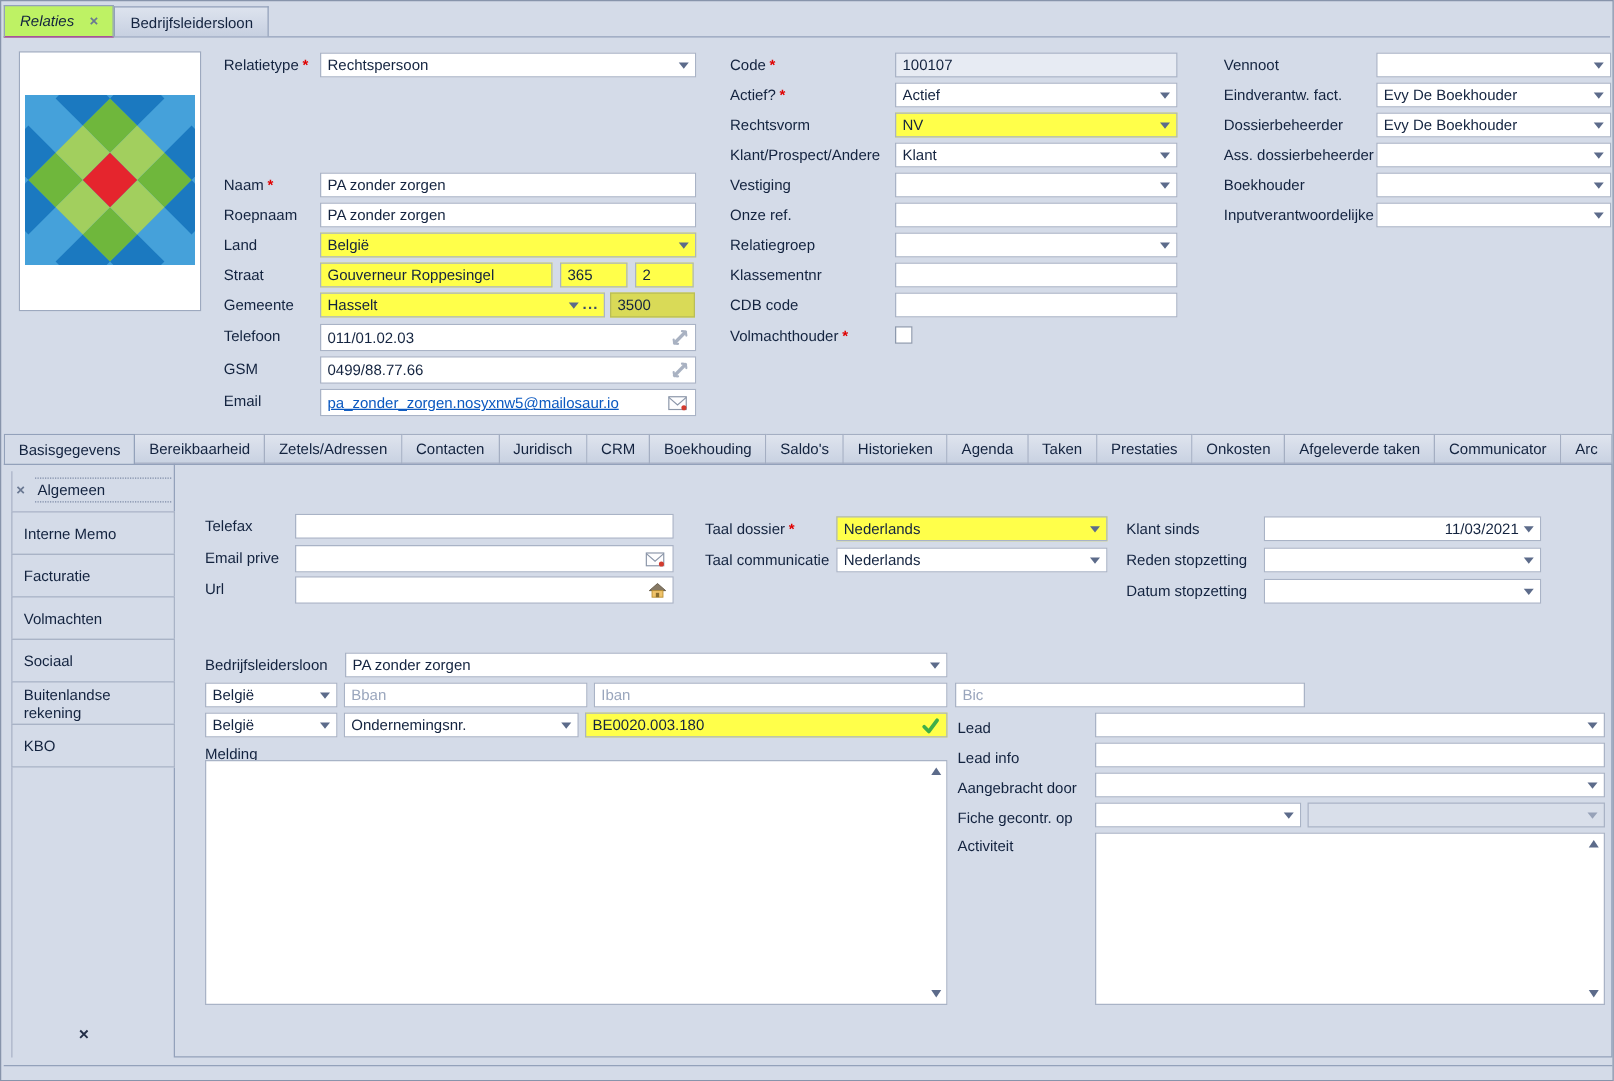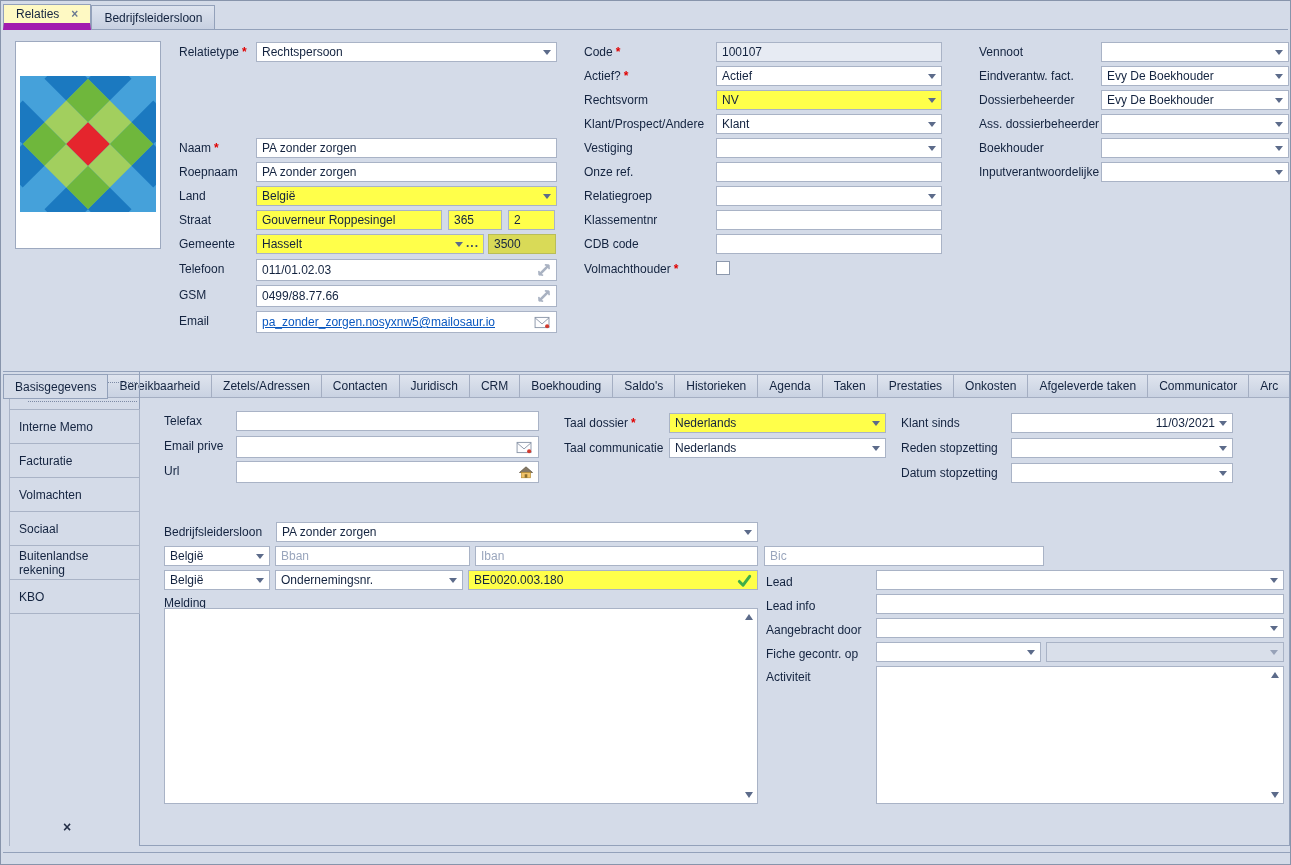--- a/index.html
+++ b/index.html
@@ -22,30 +22,30 @@
   .dis{background:#d9dfea;}
   .ph{color:#9aa6bd;}
   .right .val{text-align:right;}
   .dots{position:absolute;right:16px;top:1px;font-weight:bold;color:#3c4a66;letter-spacing:1px;}
   .cb{position:absolute;width:14px;height:14px;background:#fff;border:1px solid #8d99ad;box-sizing:border-box;}
   .link{color:#0a58c0;text-decoration:underline;}
   
   .toptabbar{position:absolute;left:2px;top:2px;right:2px;height:26px;border-bottom:1px solid #93a1ba;display:flex;align-items:flex-end;}
   .toptab{box-sizing:border-box;display:flex;align-items:center;gap:12px;padding:0 12px;
           border:1px solid #93a1ba;border-bottom:none;}
-  .toptab.active{height:26px;background:#fef9c3;position:relative;z-index:2;margin-bottom:-1px;
-                 border-bottom:7px solid #a21caf;}
+  .toptab.active{height:26px;background:#bef264;position:relative;z-index:2;margin-bottom:-1px;
+                 border-bottom:1px solid #a21caf;font-style:italic;}
   .toptab.inactive{height:24px;background:linear-gradient(#dde3ee,#c7d0e1);}
   .xsm{color:#6a7892;font-weight:bold;font-size:12px;line-height:1;}
   
   .logo{position:absolute;left:14px;top:40px;width:144px;height:206px;background:#fff;border:1px solid #9da9bf;}
   .logo svg{position:absolute;left:4px;top:34px;}
   
   .hairline{position:absolute;left:2px;top:370px;width:137px;height:1px;background:#93a1ba;}
-  .dtabbar{position:absolute;left:2px;top:346px;width:1287px;height:25px;display:flex;overflow:hidden;margin-top:27px;}
+  .dtabbar{position:absolute;left:2px;top:346px;width:1287px;height:25px;display:flex;overflow:hidden;}
   .dtab{box-sizing:border-box;height:24px;padding:0 11px;display:flex;align-items:center;white-space:nowrap;
         border:1px solid #a4aec2;border-left:none;background:linear-gradient(#dfe4ee,#c9d2e2);}
   .dtab:first-child{border-left:1px solid #a4aec2;}
   .dtab.active{height:25px;background:#d4dbe8;position:relative;z-index:2;border-color:#93a1ba;}
   
   .siderail{position:absolute;left:8px;top:376px;width:1px;height:469px;background:#a9b3c6;}
   .sidehead{position:absolute;left:12px;top:380px;width:124px;height:22px;display:flex;align-items:center;gap:8px;}
   .side-active{flex:1;border-top:1px dotted #7c8aa5;border-bottom:1px dotted #7c8aa5;padding:2px 4px 2px 2px;}
   .sideitems{position:absolute;left:8px;top:409px;width:131px;}
   .side-item{height:35px;border:1px solid #a9b3c6;margin-top:-1px;box-sizing:border-box;

